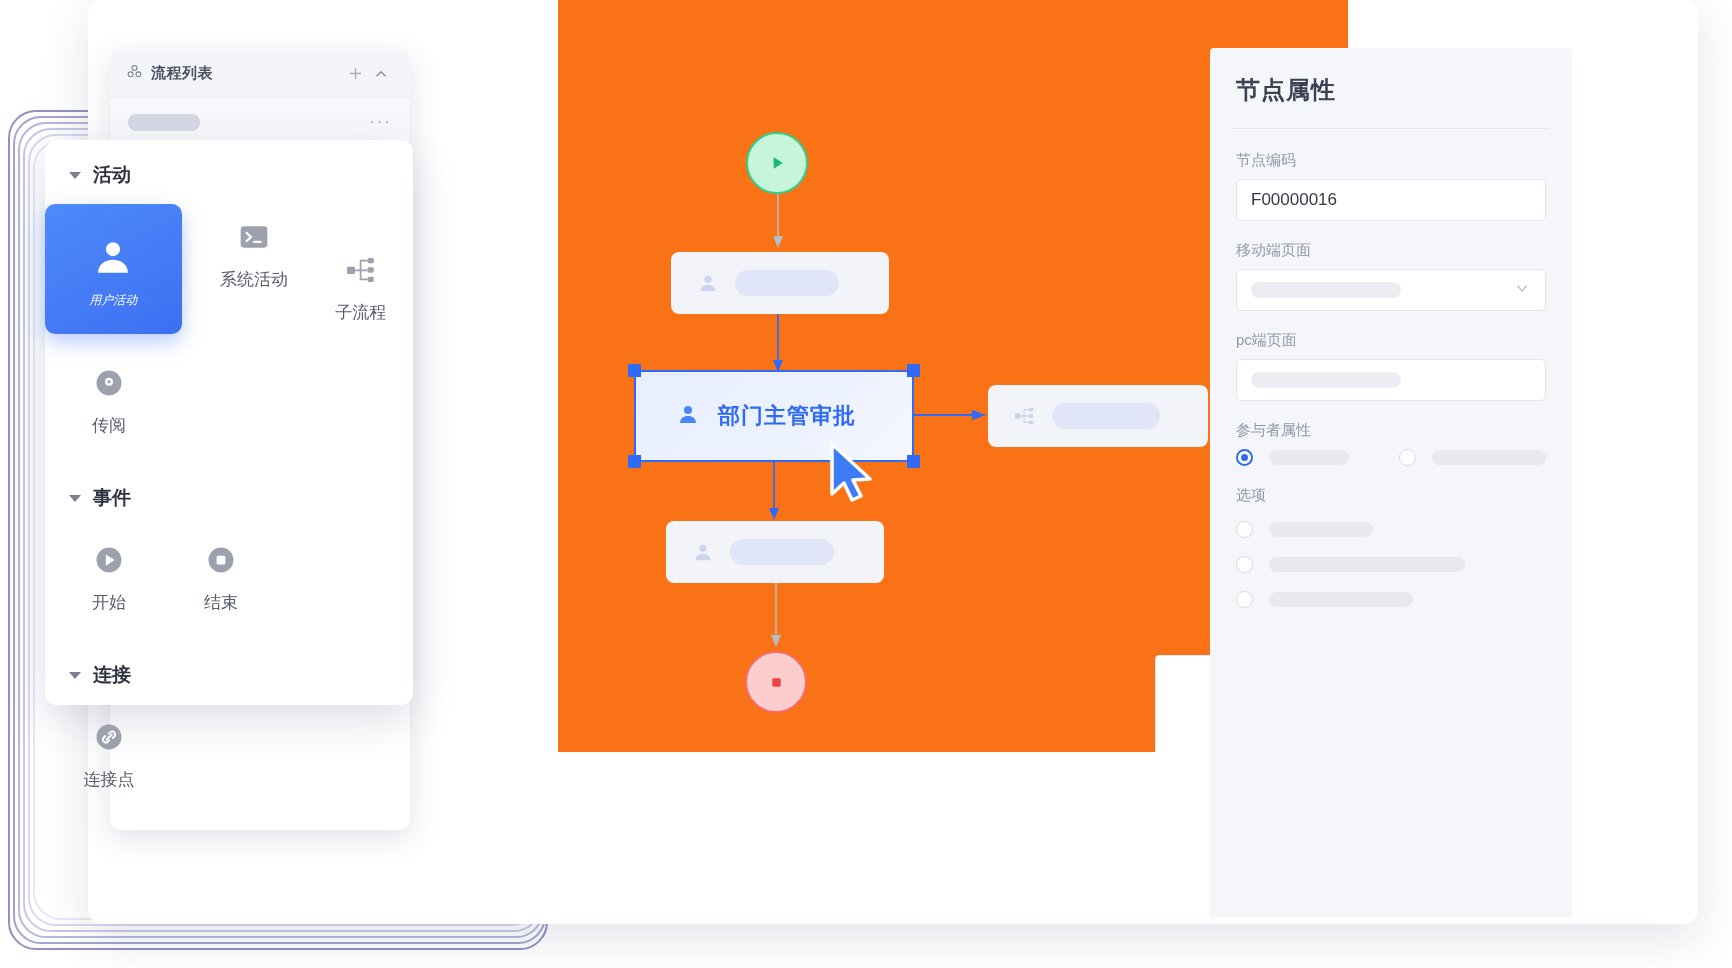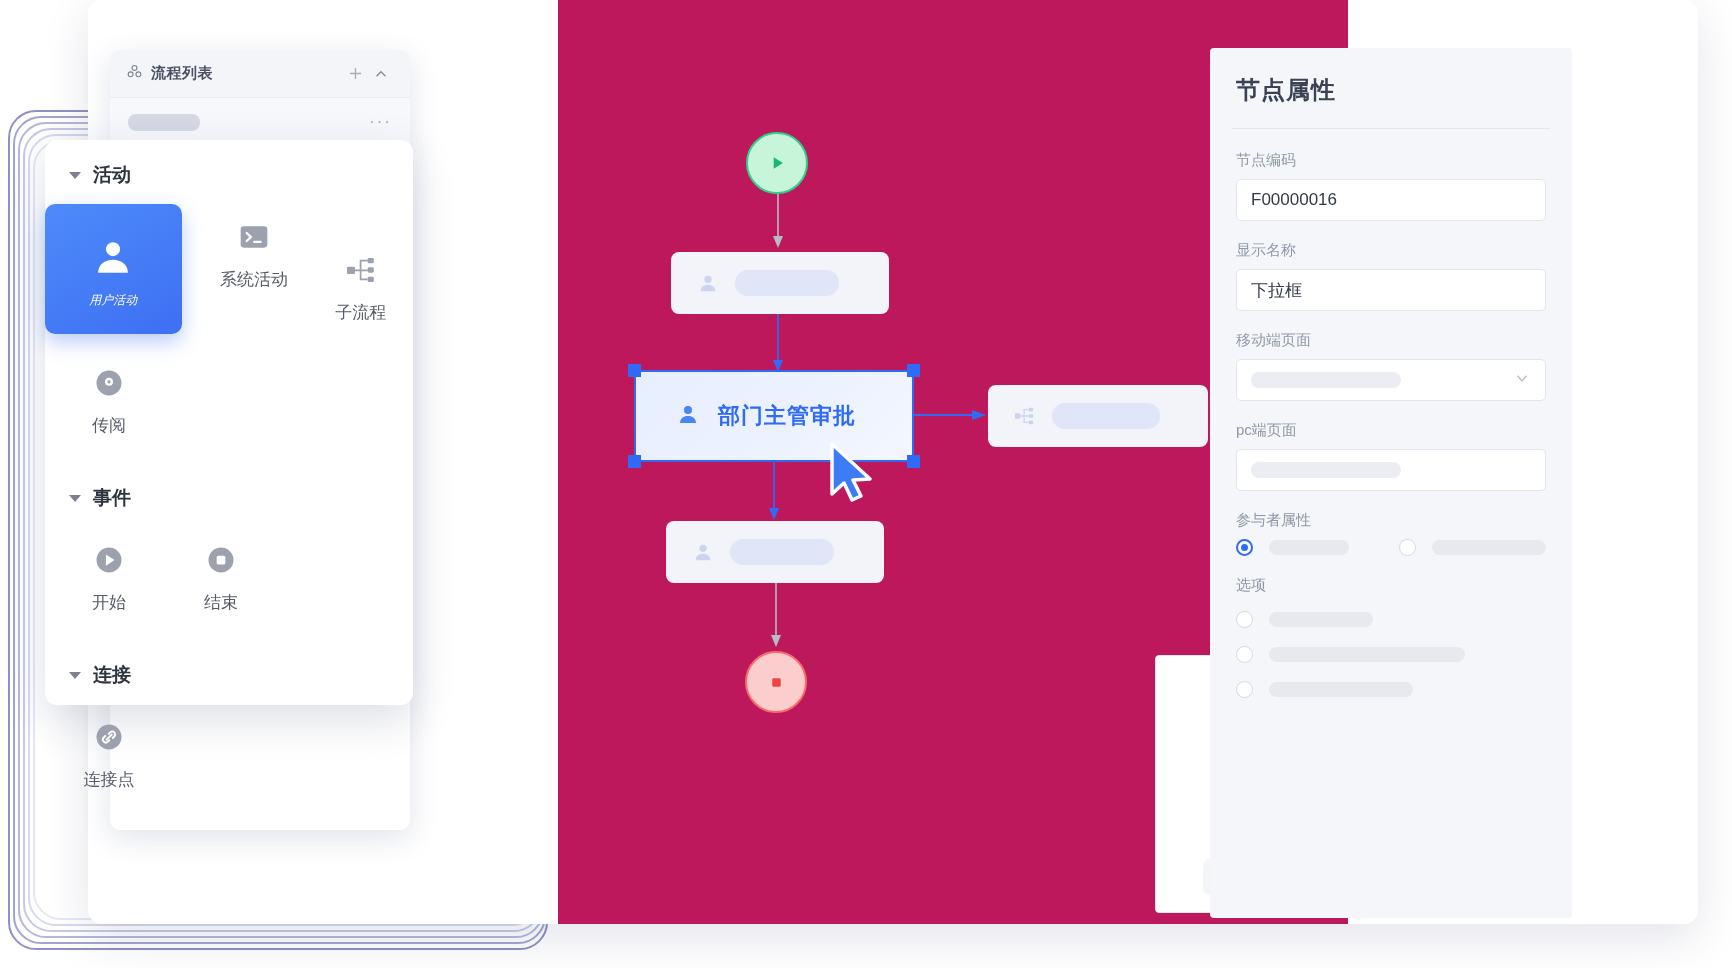--- a/index.html
+++ b/index.html
@@ -72,21 +72,21 @@
   .pal-item.active {
     background:linear-gradient(150deg,#4e8bfb 0%,#3d6ff2 100%);
     box-shadow:0 8px 20px rgba(58,108,240,.35);
     width:146px; height:130px; justify-content:center;
     margin-left:-8px;
   }
   .pal-item.active .lbl { color:#fff; font-size:12px;font-style:italic; }
   .pal-item.active .pal-icon { color:#fff; width:46px; height:46px; }
 
   
-  .canvas { position:absolute; left:470px; top:0; width:790px; height:924px; background:#be185d; overflow:hidden; }
+  .canvas { position:absolute; left:470px; top:0; width:790px; height:752px; background:#f97316; overflow:hidden; }
   .node {
     position:absolute; border-radius:8px; display:flex; align-items:center;
   }
   .node-ghost { background:#f2f4f9; padding-left:26px; gap:16px; }
   .node-ghost .ico { color:#ccd4f0; display:flex; }
   .node-ghost .bar { background:#e0e5f7; border-radius:14px; height:26px; }
 
   .node-selected {
     background:linear-gradient(135deg,#e7eeff 0%,#edf2ff 60%,#f4f7ff 100%);
     border:2px solid #2f6bf6; display:flex; align-items:center; gap:18px; padding-left:40px;
@@ -331,24 +331,20 @@
     <div class="props" style="left:1122px; top:48px;">
       <div class="props-title">节点属性</div>
       <div class="props-divider"></div>
       <div class="props-body">
 
         <div class="field">
           <div class="field-label">节点编码</div>
           <div class="field-input">F00000016</div>
         </div>
 
-        <div class="field">
-          <div class="field-label">显示名称</div>
-          <div class="field-input">下拉框</div>
-        </div>
 
         <div class="field">
           <div class="field-label">移动端页面</div>
           <div class="field-input">
             <span class="sk"></span>
             <span class="chev">
               <svg width="18" height="18" viewBox="0 0 24 24" fill="none" stroke="#b9bdc9" stroke-width="1.8">
                   <polyline points="6 9 12 16 18 9"></polyline>
                 </svg>
             </span>

